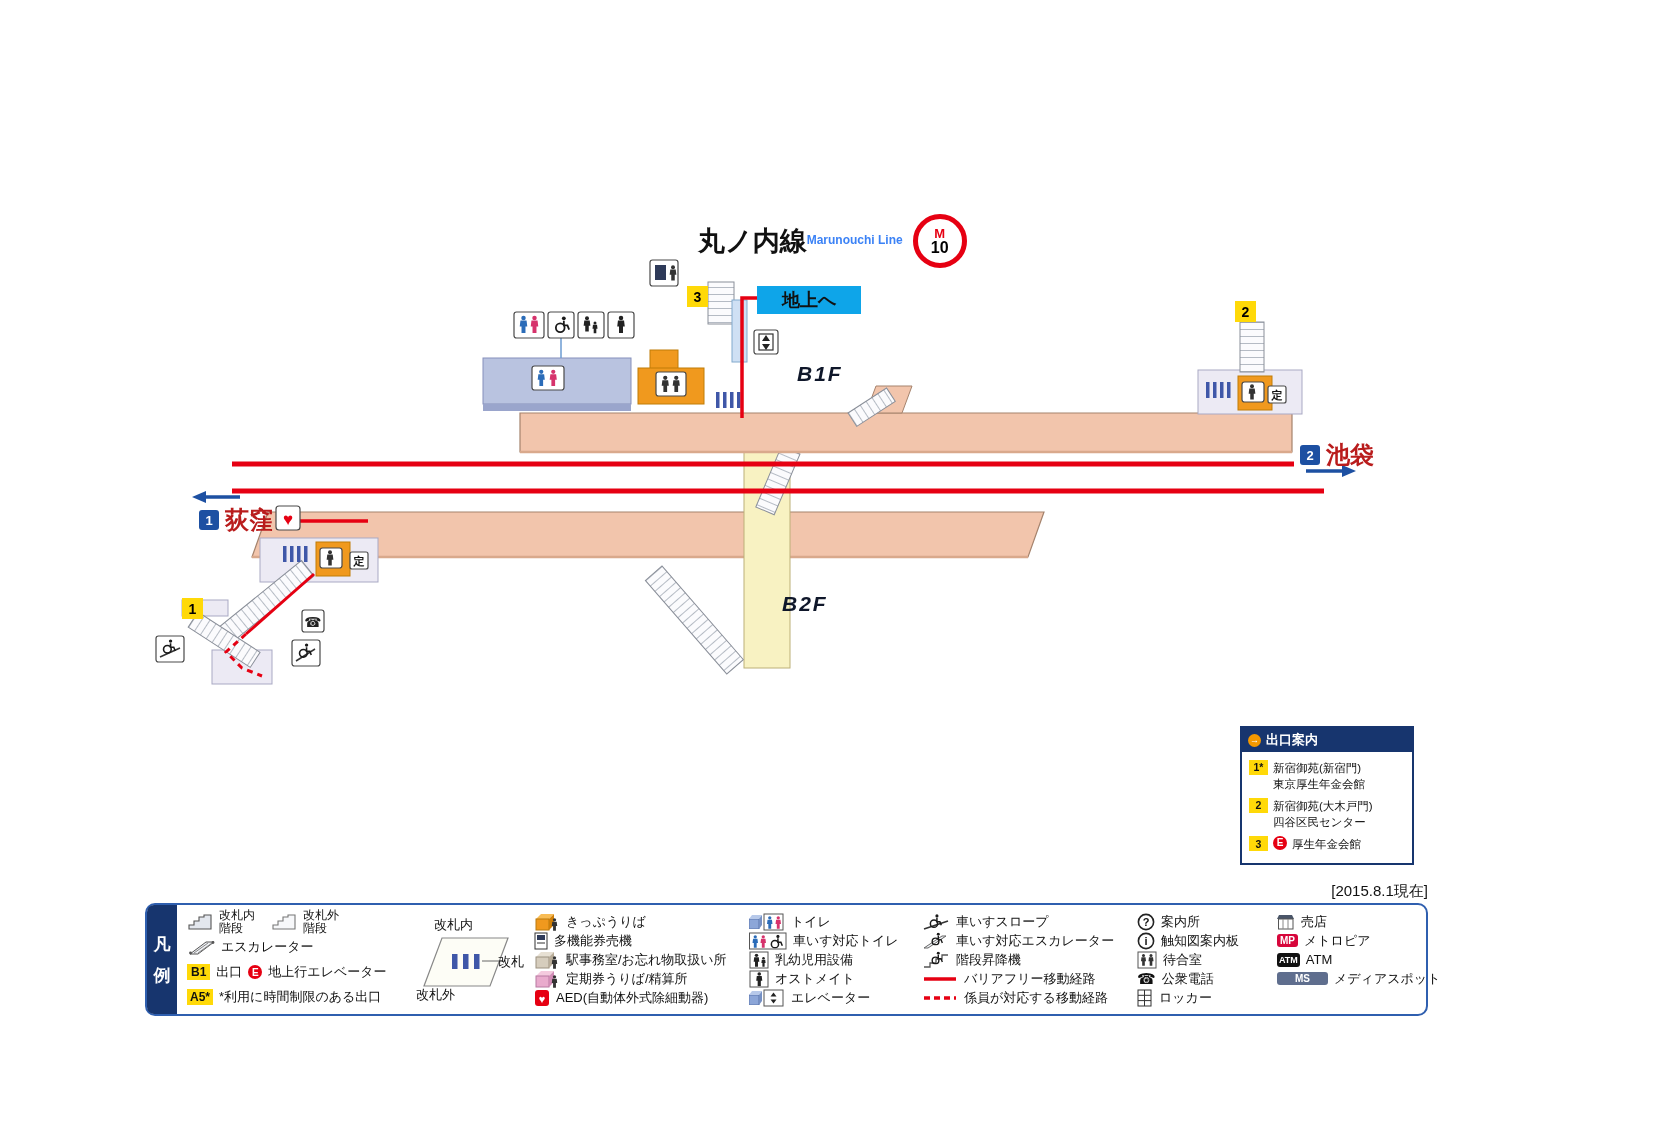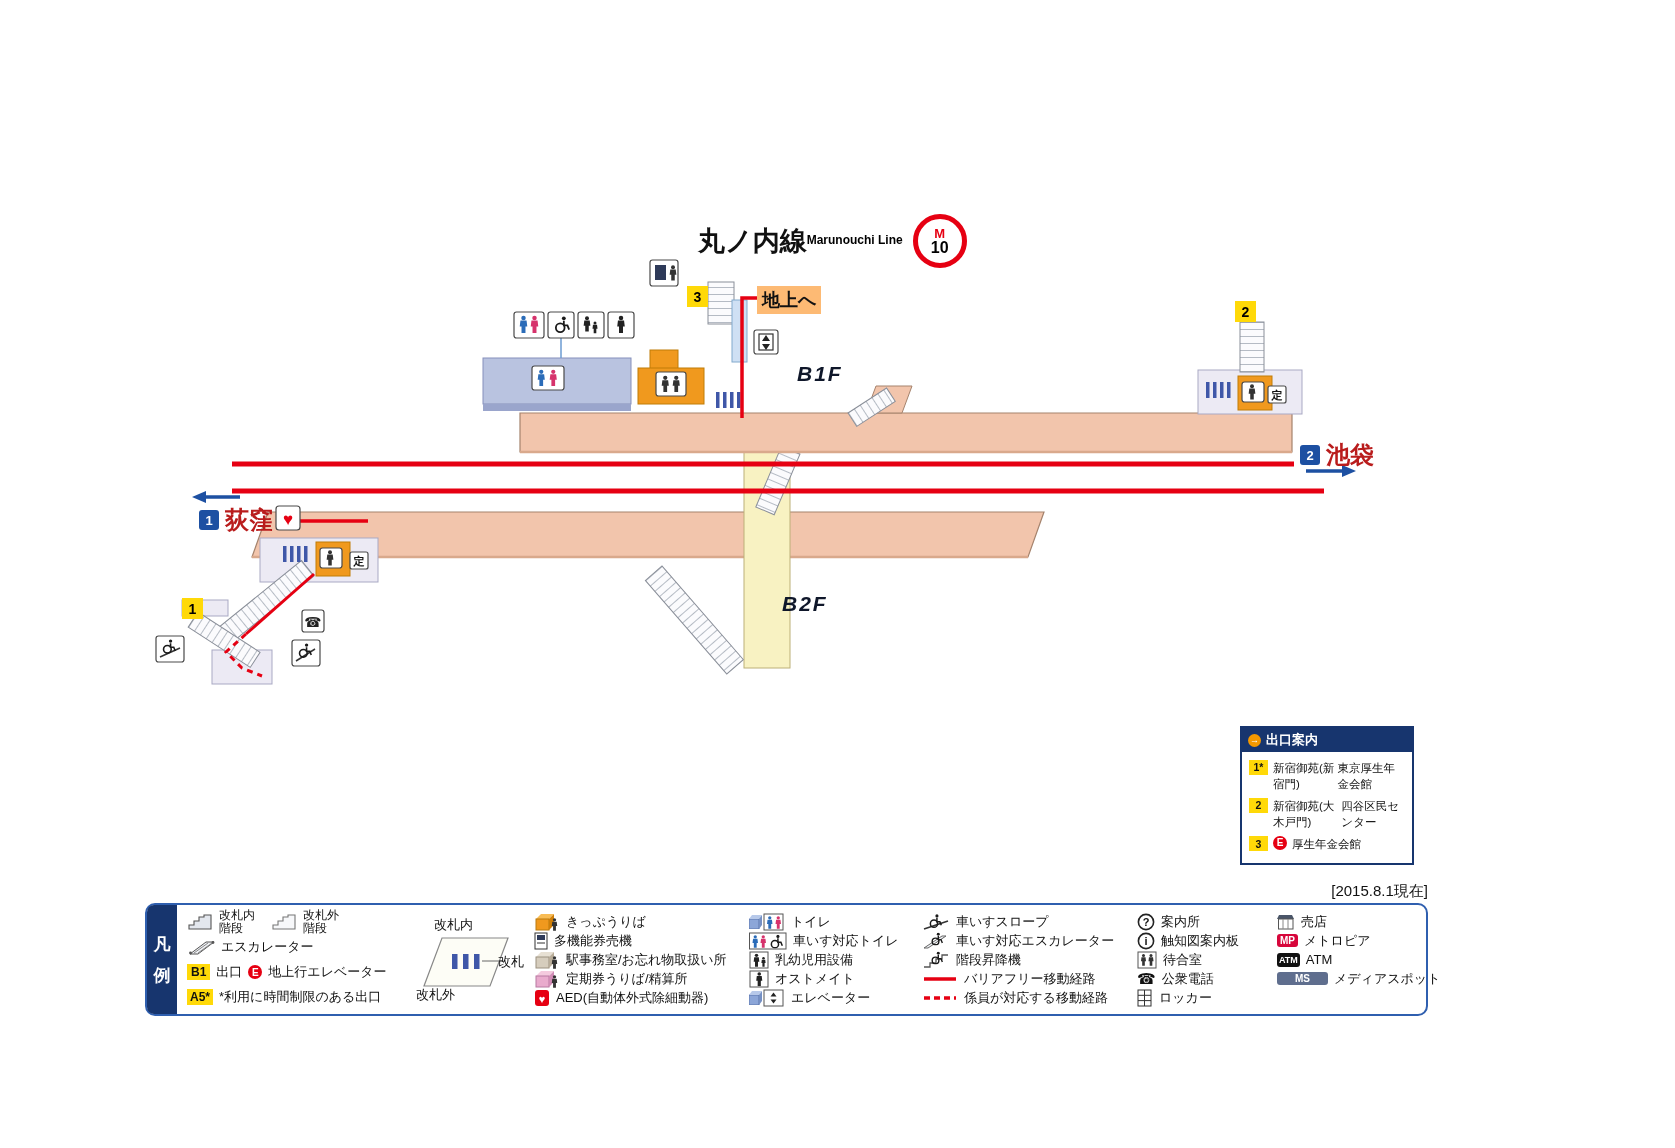--- a/index.html
+++ b/index.html
@@ -6,40 +6,40 @@
   body{font-family:"Liberation Sans","DejaVu Sans",sans-serif;color:#111;}
   #canvas{position:relative;width:1675px;height:1148px;background:#fff;overflow:hidden;}
   .abs{position:absolute;}
   svg{display:block;}
   
   .title-box{left:122px;top:95px;border:2.5px solid #222;background:#fff;padding:5px 14px;font-size:25px;font-weight:bold;letter-spacing:1px;}
   
   .line-badge{left:698px;top:214px;display:flex;align-items:center;gap:10px;}
   .lb-names{display:flex;flex-direction:row;align-items:center;}
   .lb-jp{font-size:27px;font-weight:bold;line-height:1.05;}
-  .lb-en{font-size:12px;font-weight:bold;color:#000000;line-height:1.1;}
+  .lb-en{font-size:12px;font-weight:bold;color:#3b82f6;line-height:1.1;}
   .roundel{width:44px;height:44px;border:5px solid #e60012;border-radius:50%;background:#fff;display:flex;flex-direction:column;align-items:center;justify-content:center;}
   .roundel .m{font-size:13px;font-weight:bold;color:#e60012;line-height:1;}
   .roundel .n{font-size:16px;font-weight:bold;color:#000;line-height:1;}
   
   .exit-badge{width:21px;height:21px;background:#ffd908;color:#000;font-weight:bold;font-size:14px;display:flex;align-items:center;justify-content:center;}
-  .to-ground{background:#fdba74;padding:2px 5px;font-size:18px;font-weight:bold;}
+  .to-ground{background:#0ea5e9;padding:2px 25px;font-size:18px;font-weight:bold;}
   .floor-label{font-size:21px;font-weight:bold;font-style:italic;color:#0f172a;letter-spacing:2px;}
   .dir{display:flex;align-items:center;gap:6px;}
   .dir-badge{width:20px;height:20px;background:#1d50a2;color:#fff;font-size:13px;font-weight:bold;display:flex;align-items:center;justify-content:center;border-radius:3px;}
   .dir-name{font-size:24px;font-weight:bold;color:#b91c1c;}
   .date-note{left:1295px;top:882px;width:133px;text-align:right;font-size:15px;}
   
   .exit-guide{left:1240px;top:726px;width:170px;border:2px solid #17356e;background:#fff;}
   .eg-header{background:#17356e;color:#fff;font-size:13px;font-weight:bold;display:flex;align-items:center;gap:5px;padding:3px 6px;}
   .o-circle{width:13px;height:13px;border-radius:50%;background:#f39800;color:#fff;font-size:9px;display:inline-flex;align-items:center;justify-content:center;font-weight:bold;}
   .eg-body{padding:8px 7px 5px 7px;}
   .eg-item{display:flex;gap:5px;margin-bottom:6px;font-size:11.5px;line-height:1.4;align-items:flex-start;}
   .eg-badge{min-width:17px;height:15px;background:#ffd908;font-weight:bold;font-size:10.5px;display:inline-flex;align-items:center;justify-content:center;padding:0 1px;}
-  .eg-lines{display:flex;flex-direction:row;}
+  .eg-lines{display:flex;flex-direction:column;}
   .e-circle{width:14px;height:14px;border-radius:50%;background:#e60012;color:#fff;font-size:10px;font-weight:bold;display:inline-flex;align-items:center;justify-content:center;flex:none;}
   
   .legend{left:145px;top:903px;width:1283px;height:113px;border:2px solid #2f5faf;border-radius:10px;background:#fff;display:flex;box-sizing:border-box;}
   .lg-tab{width:30px;background:#17356e;color:#fff;border-radius:7px 0 0 7px;display:flex;flex-direction:column;align-items:center;justify-content:center;gap:8px;font-size:17px;font-weight:bold;flex:none;}
   .lg-content{display:flex;gap:10px;padding:7px 10px;flex:1;}
   .lg-col{display:flex;flex-direction:column;justify-content:space-between;}
   .lg-row{display:flex;align-items:center;gap:6px;height:20px;font-size:13px;white-space:nowrap;}
   .lg-2line{font-size:12px;line-height:1.05;}
   .b1-badge{background:#ffd908;font-weight:bold;font-size:12px;padding:1px 4px;}
   .a5-badge{background:#ffd908;font-weight:bold;font-size:12px;padding:1px 3px;}

